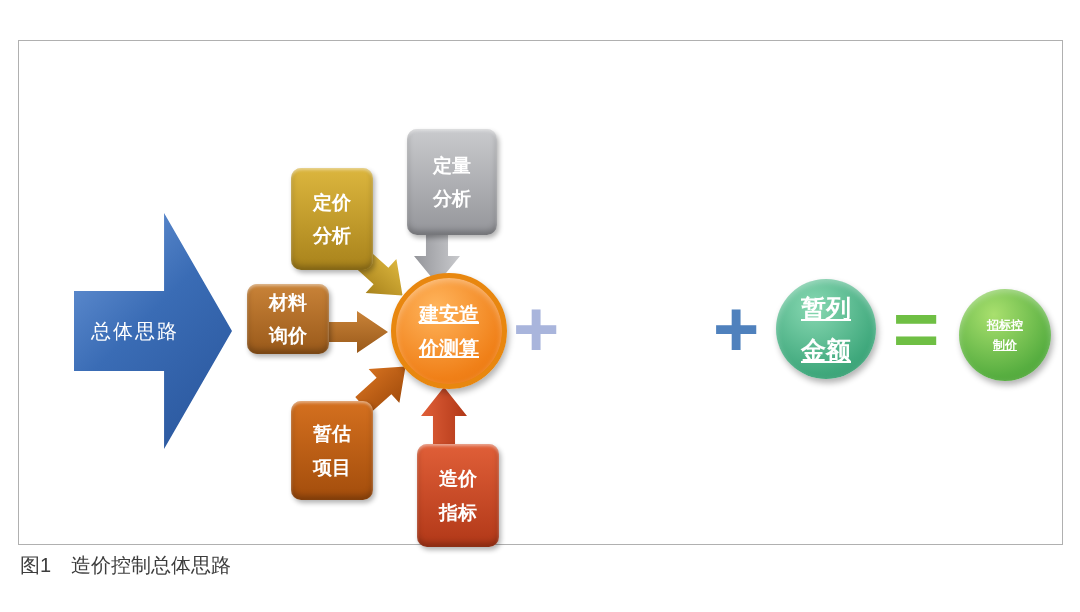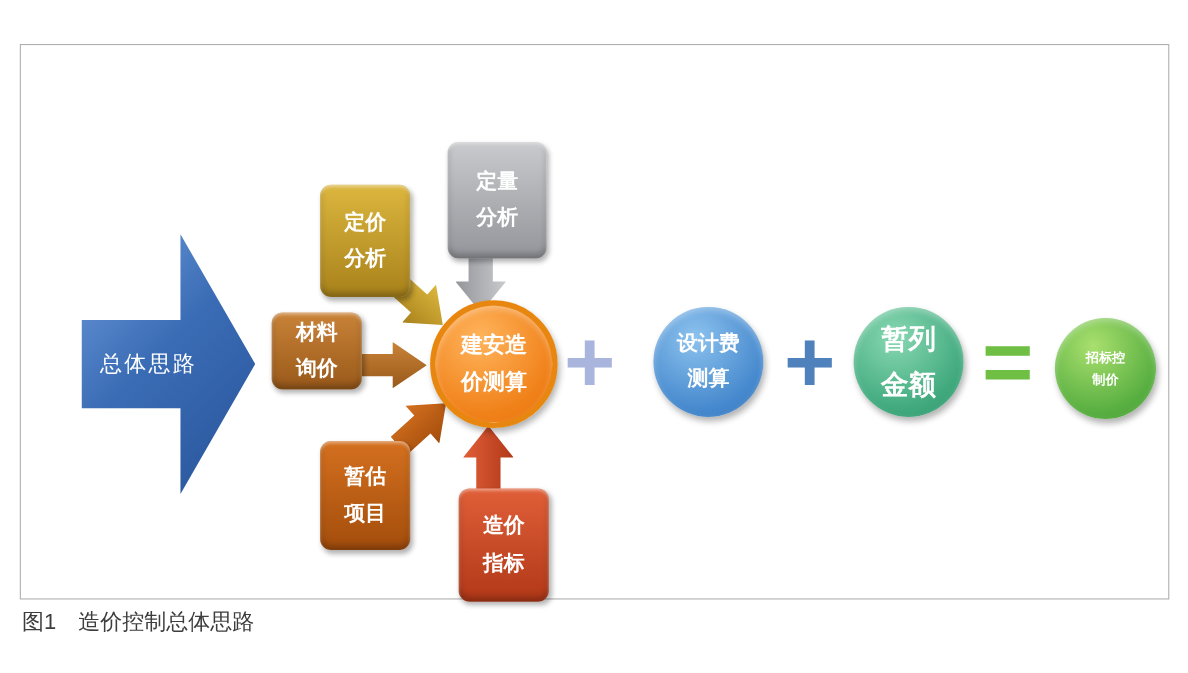--- a/index.html
+++ b/index.html
@@ -47,21 +47,21 @@
                  background:linear-gradient(180deg,#c98338,#99591a); }
   .conn-dkor   { left:336px; top:322px; width:58px; height:46px; transform:rotate(-42deg);
                  background:linear-gradient(180deg,#d4701f,#a34d0c); }
   .conn-red    { left:396px; top:352px; width:58px; height:46px; transform:rotate(-90deg);
                  background:linear-gradient(180deg,#e05f38,#b13818); }
 
   
   .circle { position:absolute; border-radius:50%; color:#fff; font-weight:bold;
     display:flex; align-items:center; justify-content:center; text-align:center;
     white-space:pre-line; line-height:1.7;
-    box-shadow:2px 4px 6px rgba(0,0,0,.3), inset 0 3px 6px rgba(255,255,255,.35); }
+    box-shadow:2px 4px 6px rgba(0,0,0,.3), inset 0 3px 6px rgba(255,255,255,.35);text-decoration:underline; }
   .circle-central { left:372px; top:232px; width:116px; height:116px; font-size:20px;
     border:5px solid #e8870f;
     background:radial-gradient(circle at 38% 28%, #ffb45c 0%, #f08018 70%, #e6730c 100%); }
   .circle-design  { left:575px; top:238px; width:100px; height:100px; font-size:19px;
     background:radial-gradient(circle at 38% 28%, #8cc2ee 0%, #4588cd 70%, #3a79bd 100%); }
   .circle-sum     { left:757px; top:238px; width:100px; height:100px; font-size:25px;
     background:radial-gradient(circle at 38% 28%, #88d8b2 0%, #3fa87c 70%, #35976e 100%); }
   .circle-result  { left:940px; top:248px; width:92px; height:92px; font-size:12px;
     background:radial-gradient(circle at 38% 28%, #a9e06e 0%, #57ae40 70%, #4c9e38 100%); }
 
@@ -99,22 +99,20 @@
   <div class="box box-prov">暂估
 项目</div>
   <div class="box box-costidx">造价
 指标</div>
 
   <div class="circle circle-central">建安造
 价测算</div>
 
   <div class="op op-plus1">+</div>
 
-  <div class="circle circle-design">设计费
-测算</div>
 
   <div class="op op-plus2">+</div>
 
   <div class="circle circle-sum">暂列
 金额</div>
 
   <div class="op op-equals">=</div>
 
   <div class="circle circle-result">招标控
 制价</div>

